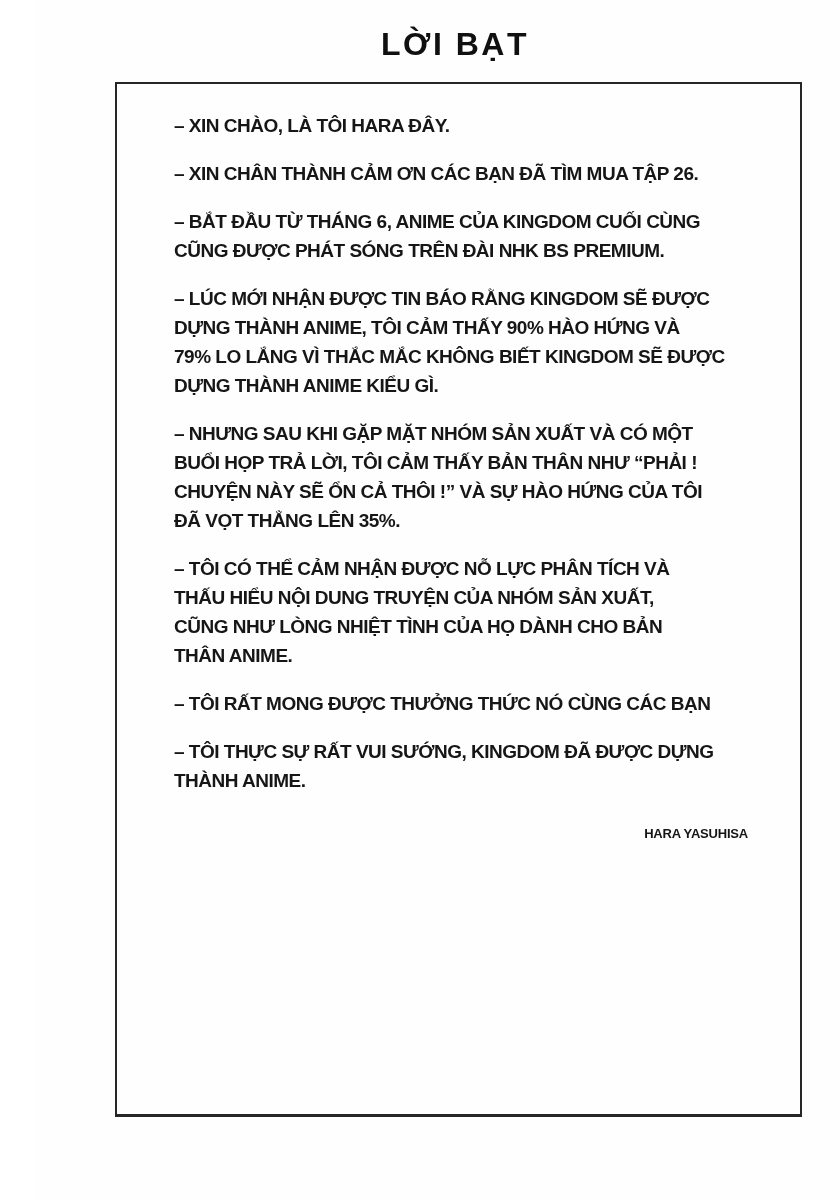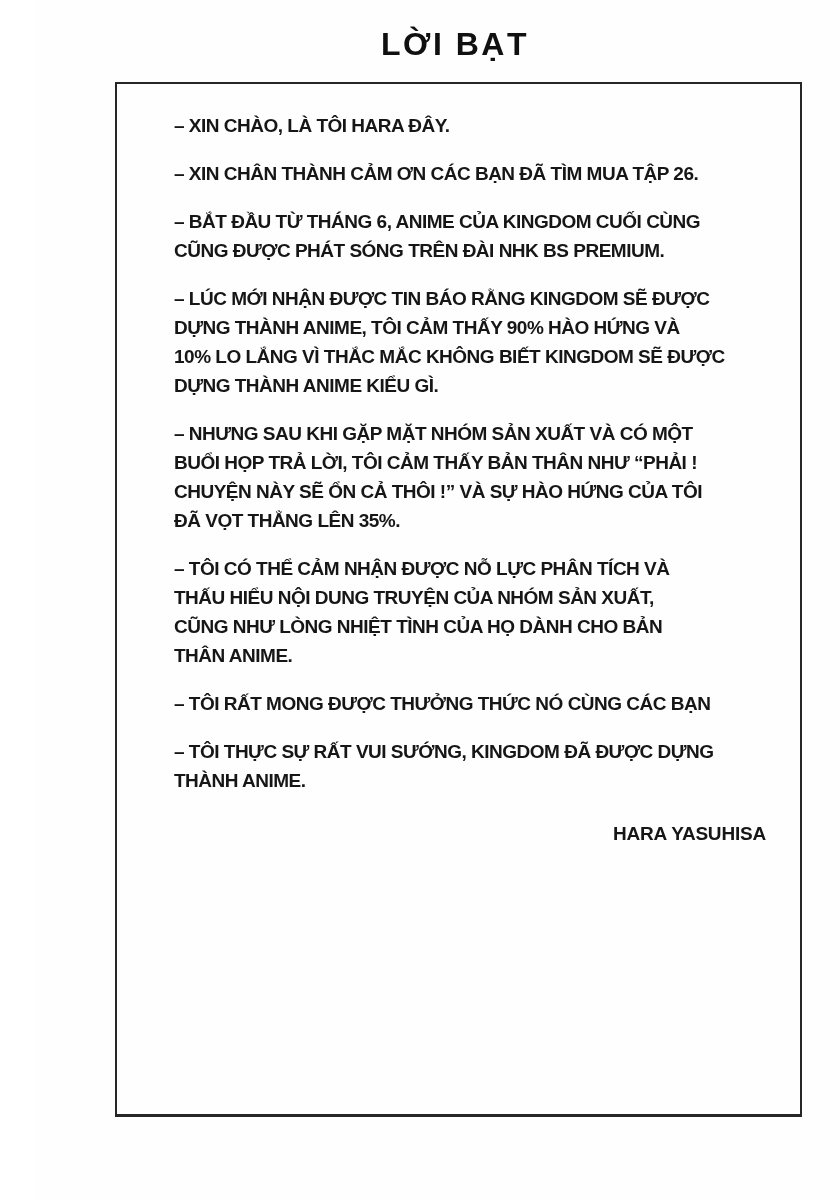--- a/index.html
+++ b/index.html
@@ -30,36 +30,36 @@
   }
   .afterword-panel {
     position: absolute;
     left: 80px;
     top: 82px;
     width: 687px;
     height: 1035px;
     box-sizing: border-box;
     border: 2px solid #262626;
     border-bottom-width: 3px;
-    padding: 27px 12px 0 57px;
+    padding: 27px 30px 0 57px;
     background: #fefefe;
   }
   .paragraph {
     white-space: pre-line;
     font-size: 19px;
     font-weight: 700;
     line-height: 29px;
     letter-spacing: -0.5px;
     margin: 0 0 19px 0;
     color: #161616;
   }
   .signature {
     text-align: right;
     padding-right: 22px;
-    font-size: 19px;
+    font-size: 13px;
     font-weight: 700;
     line-height: 29px;
     letter-spacing: -0.2px;
     margin-top: 24px;
     color: #161616;
   }
 </style>
 </head>
 <body>
 
@@ -67,21 +67,21 @@
 
   <div class="page-title">LỜI BẠT</div>
 
   <div class="afterword-panel">
     <p class="paragraph">– XIN CHÀO, LÀ TÔI HARA ĐÂY.</p>
     <p class="paragraph">– XIN CHÂN THÀNH CẢM ƠN CÁC BẠN ĐÃ TÌM MUA TẬP 26.</p>
     <p class="paragraph">– BẮT ĐẦU TỪ THÁNG 6, ANIME CỦA KINGDOM CUỐI CÙNG
 CŨNG ĐƯỢC PHÁT SÓNG TRÊN ĐÀI NHK BS PREMIUM.</p>
     <p class="paragraph">– LÚC MỚI NHẬN ĐƯỢC TIN BÁO RẰNG KINGDOM SẼ ĐƯỢC
 DỰNG THÀNH ANIME, TÔI CẢM THẤY 90% HÀO HỨNG VÀ
-10% LO LẮNG VÌ THẮC MẮC KHÔNG BIẾT KINGDOM SẼ ĐƯỢC
+79% LO LẮNG VÌ THẮC MẮC KHÔNG BIẾT KINGDOM SẼ ĐƯỢC
 DỰNG THÀNH ANIME KIỂU GÌ.</p>
     <p class="paragraph">– NHƯNG SAU KHI GẶP MẶT NHÓM SẢN XUẤT VÀ CÓ MỘT
 BUỔI HỌP TRẢ LỜI, TÔI CẢM THẤY BẢN THÂN NHƯ “PHẢI !
 CHUYỆN NÀY SẼ ỔN CẢ THÔI !” VÀ SỰ HÀO HỨNG CỦA TÔI
 ĐÃ VỌT THẲNG LÊN 35%.</p>
     <p class="paragraph">– TÔI CÓ THỂ CẢM NHẬN ĐƯỢC NỖ LỰC PHÂN TÍCH VÀ
 THẤU HIỂU NỘI DUNG TRUYỆN CỦA NHÓM SẢN XUẤT,
 CŨNG NHƯ LÒNG NHIỆT TÌNH CỦA HỌ DÀNH CHO BẢN
 THÂN ANIME.</p>
     <p class="paragraph">– TÔI RẤT MONG ĐƯỢC THƯỞNG THỨC NÓ CÙNG CÁC BẠN</p>

